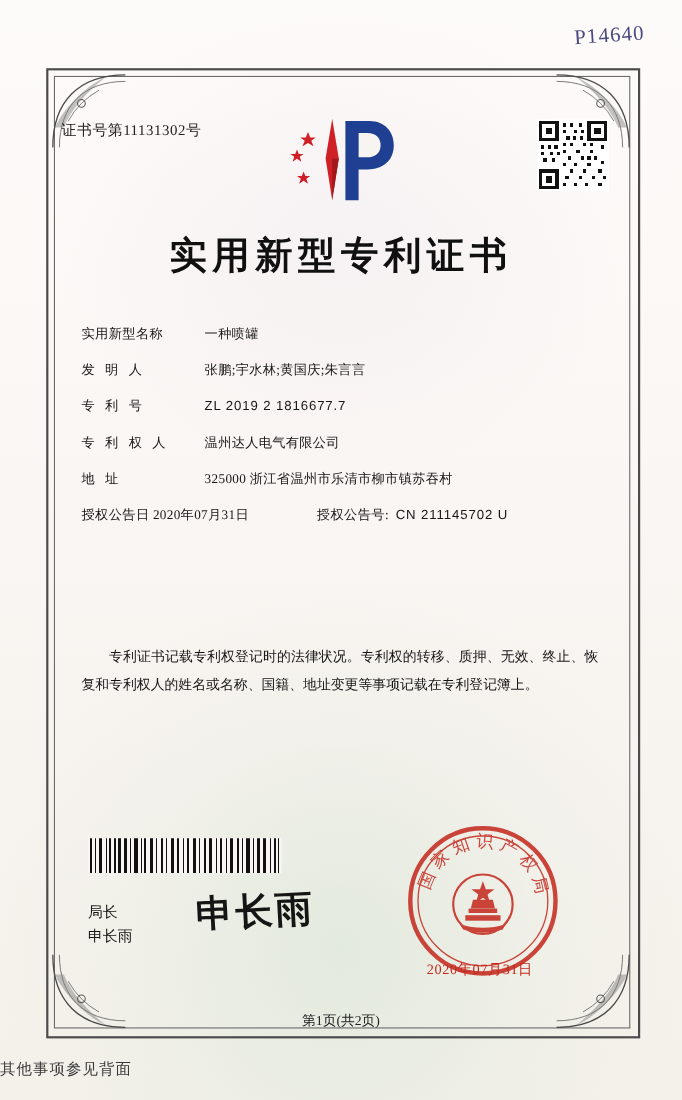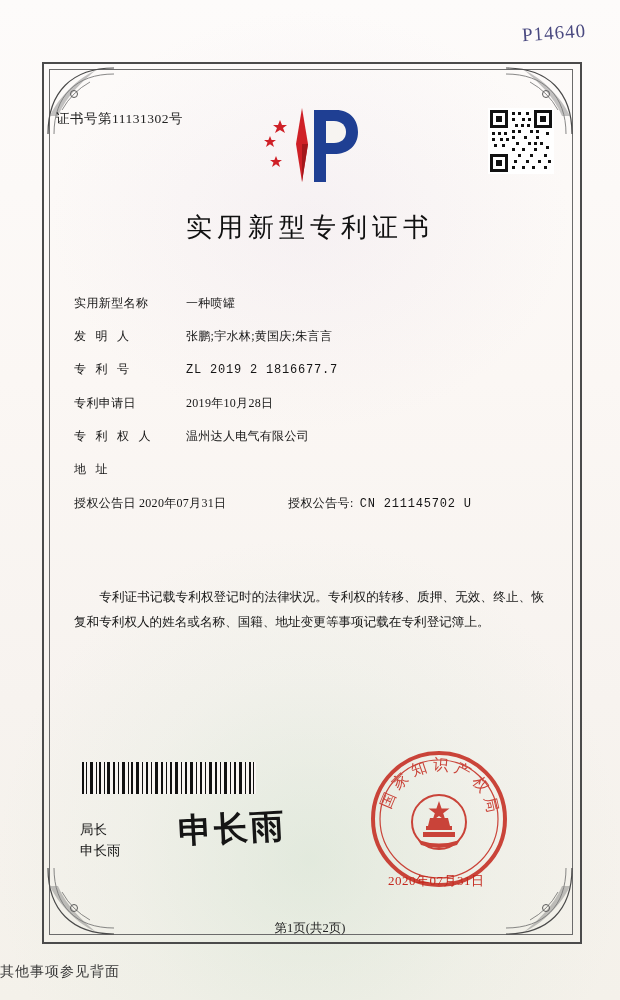--- a/index.html
+++ b/index.html
@@ -95,22 +95,22 @@
     height: 66px;
   }
 
   .main-title {
     position: absolute;
     left: 0;
     right: 0;
     top: 210px;
     text-align: center;
     font-family: "Liberation Serif", "DejaVu Serif", serif;
-    font-size: 26px;
-    font-weight: normal;
+    font-size: 34px;
+    font-weight: bold;
     letter-spacing: 5px;
     color: #101010;
   }
 
   
   .fields {
     position: absolute;
     left: 74px;
     top: 296px;
     width: 470px;
@@ -131,21 +131,21 @@
   .row .label.sp {
     display: inline-block;
     width: 112px;
     letter-spacing: 9.5px;
   }
   .row .value {
     flex: 1;
     letter-spacing: 0.3px;
   }
   .row .value.mono {
-    font-family: Liberation Mono, monospace;
+    font-family: Liberation Sans, sans-serif;
     letter-spacing: 0.8px;
   }
   .row-split { display: flex; }
   .row-split .half-a { width: 214px; }
   .row-split .lbl-b {
     letter-spacing: 0.4px;
     margin-right: 6px;
     text-align: center;
   }
 
@@ -361,29 +361,26 @@
     </div>
     <div class="row">
       <span class="label sp">发明人</span>
       <span class="value">张鹏;宇水林;黄国庆;朱言言</span>
     </div>
     <div class="row">
       <span class="label sp">专利号</span>
       <span class="value mono">ZL 2019 2 1816677.7</span>
     </div>
     <div class="row">
-      <span class="label w4">专利申请日</span>
-      <span class="value">2019年10月28日</span>
-    </div>
-    <div class="row">
       <span class="label sp">专利权人</span>
       <span class="value">温州达人电气有限公司</span>
     </div>
     <div class="row">
       <span class="label sp">地址</span>
+      <span class="value">325000 浙江省温州市乐清市柳市镇苏吞村</span>
     </div>
     <div class="row row-split">
       <span class="half-a">
         <span class="label">授权公告日</span>
         <span class="value">2020年07月31日</span>
       </span>
       <span class="lbl-b">授权公告号:</span>
       <span class="value mono">CN 211145702 U</span>
     </div>
   </div>

